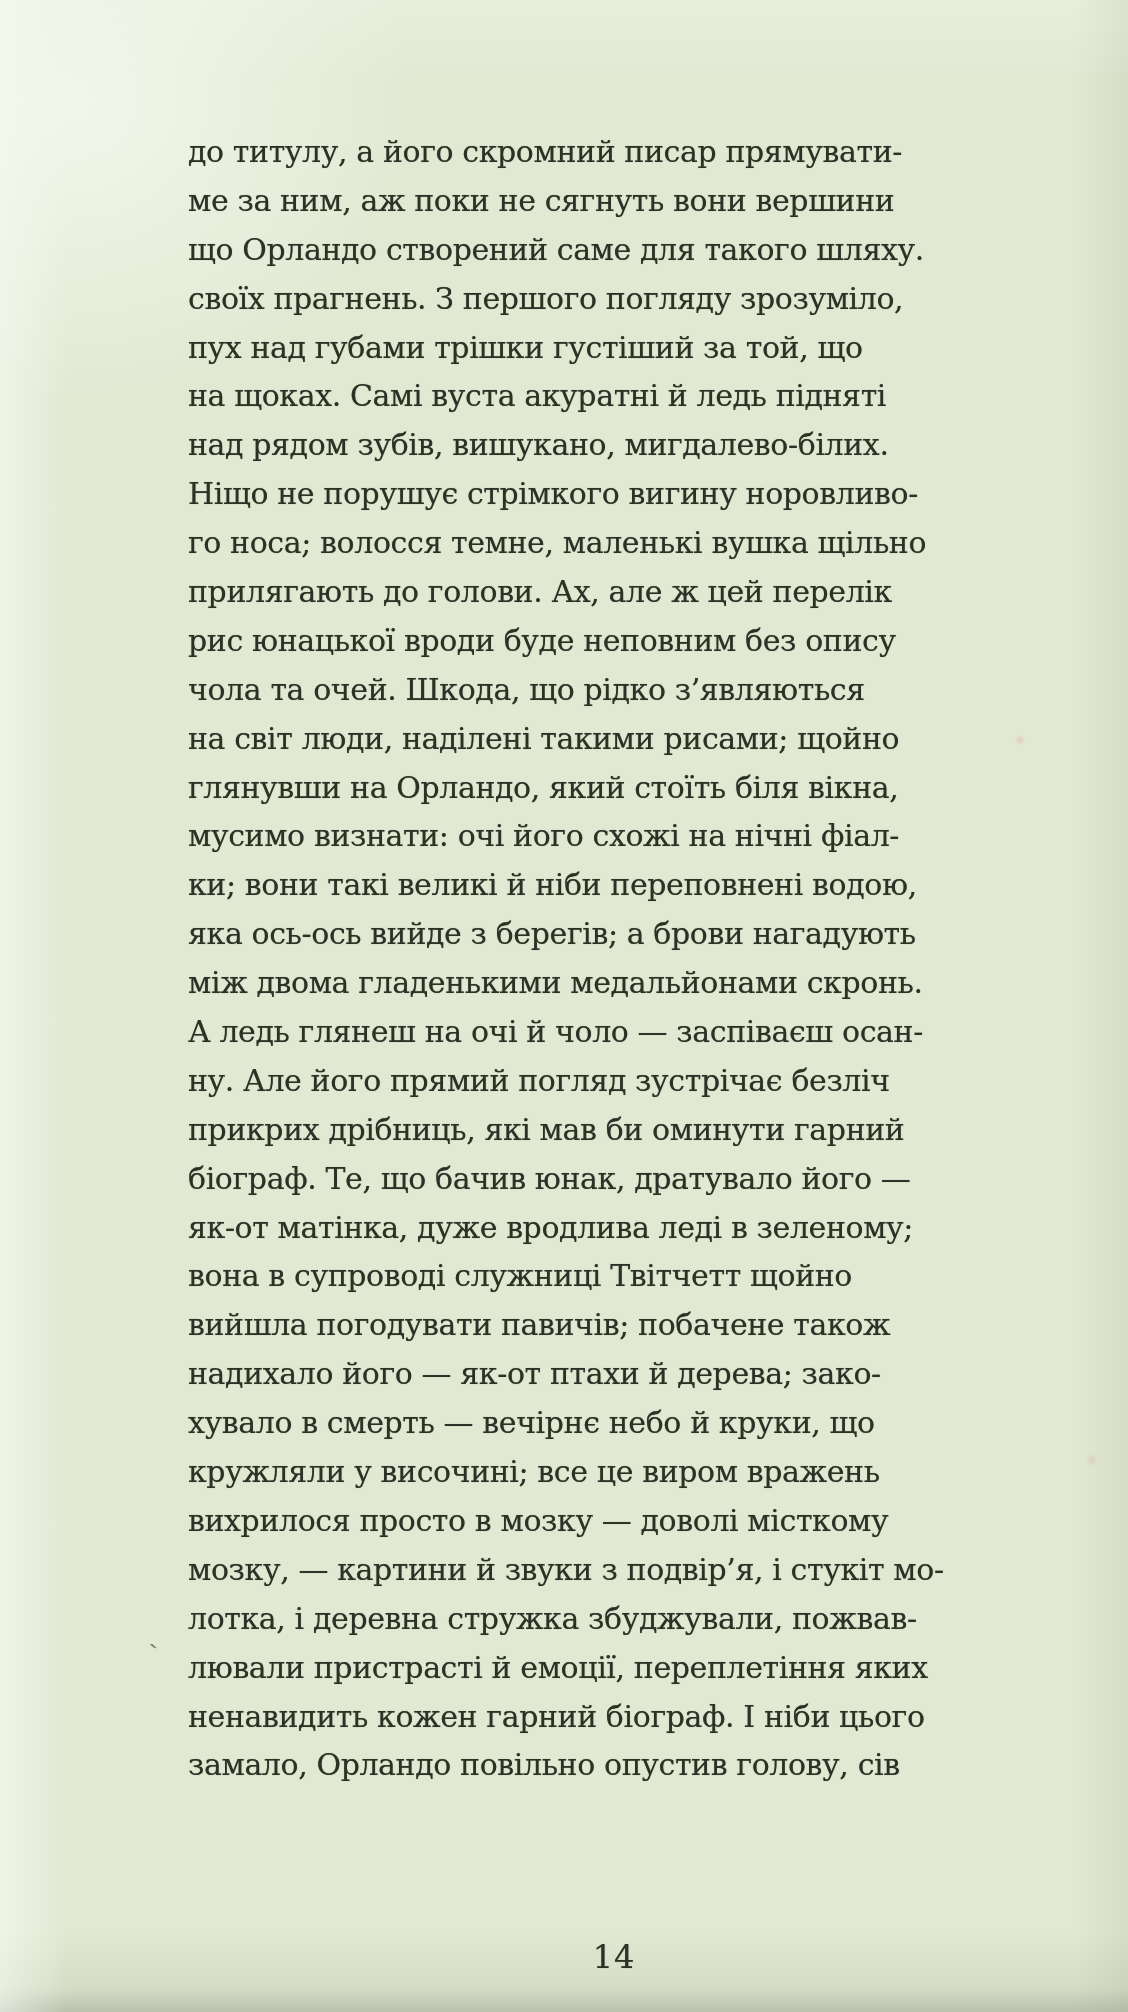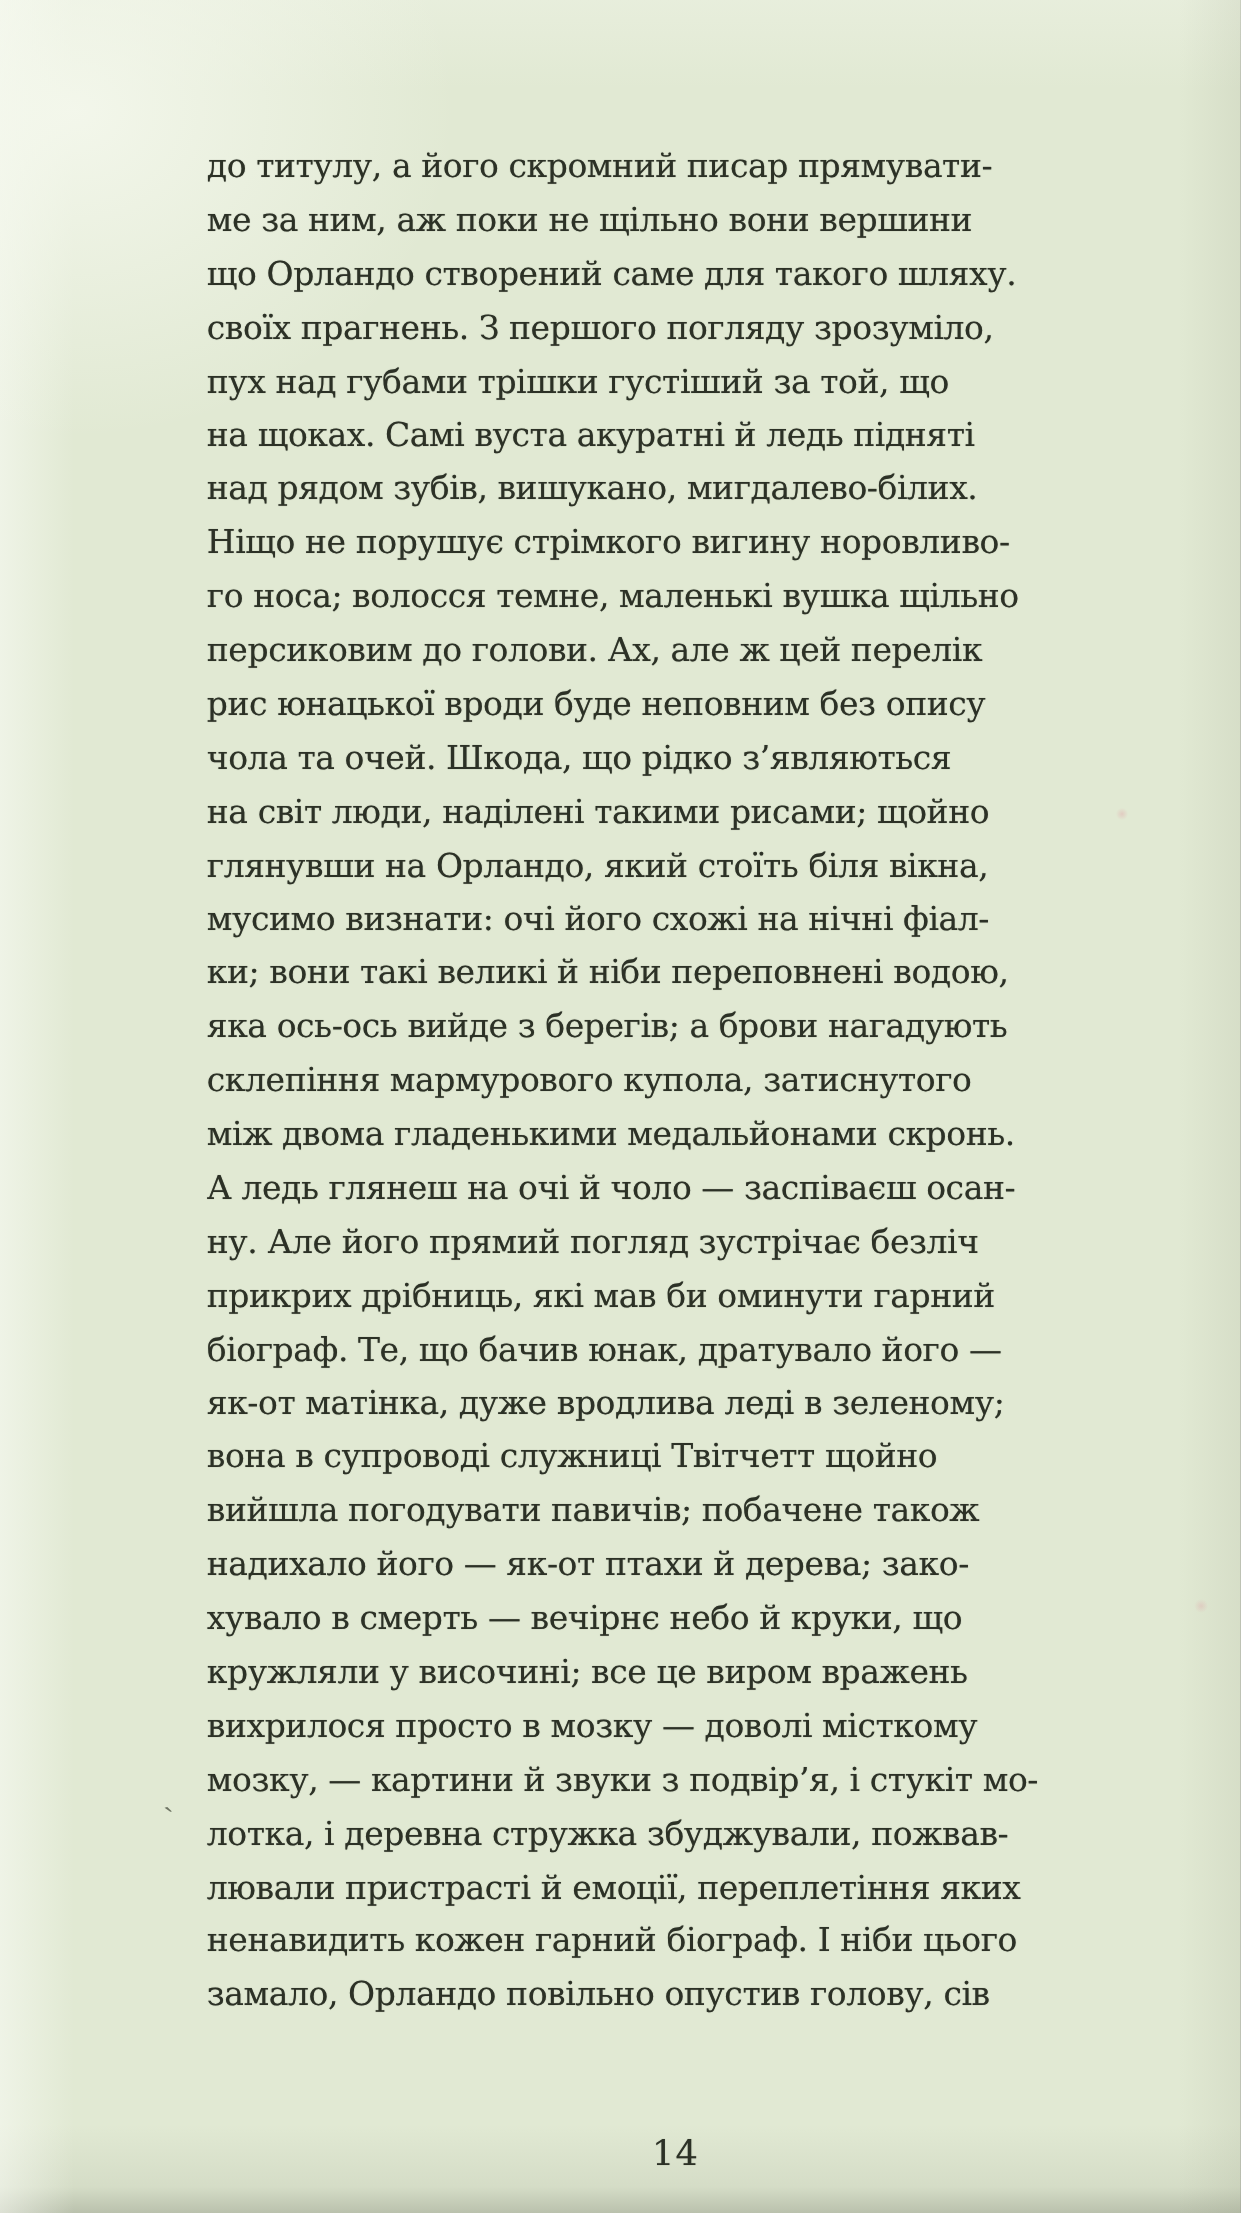--- a/index.html
+++ b/index.html
@@ -66,37 +66,36 @@
     letter-spacing: 1px;
     text-shadow: 0 0 0.8px rgba(44,49,38,0.55);
   }
 </style>
 </head>
 <body>
 
 <div class="photo">
   <div class="text-block">
       <div class="line">до титулу, а його скромний писар прямувати-</div>
-      <div class="line">ме за ним, аж поки не щільно вони вершини</div>
+      <div class="line">ме за ним, аж поки не сягнуть вони вершини</div>
       <div class="line">що Орландо створений саме для такого шляху.</div>
       <div class="line">своїх прагнень. З першого погляду зрозуміло,</div>
       <div class="line">пух над губами трішки густіший за той, що</div>
       <div class="line">на щоках. Самі вуста акуратні й ледь підняті</div>
       <div class="line">над рядом зубів, вишукано, мигдалево-білих.</div>
       <div class="line">Ніщо не порушує стрімкого вигину норовливо-</div>
       <div class="line">го носа; волосся темне, маленькі вушка щільно</div>
-      <div class="line">персиковим до голови. Ах, але ж цей перелік</div>
+      <div class="line">прилягають до голови. Ах, але ж цей перелік</div>
       <div class="line">рис юнацької вроди буде неповним без опису</div>
       <div class="line">чола та очей. Шкода, що рідко з’являються</div>
       <div class="line">на світ люди, наділені такими рисами; щойно</div>
       <div class="line">глянувши на Орландо, який стоїть біля вікна,</div>
       <div class="line">мусимо визнати: очі його схожі на нічні фіал-</div>
       <div class="line">ки; вони такі великі й ніби переповнені водою,</div>
       <div class="line">яка ось-ось вийде з берегів; а брови нагадують</div>
-      <div class="line">склепіння мармурового купола, затиснутого</div>
       <div class="line">між двома гладенькими медальйонами скронь.</div>
       <div class="line">А ледь глянеш на очі й чоло — заспіваєш осан-</div>
       <div class="line">ну. Але його прямий погляд зустрічає безліч</div>
       <div class="line">прикрих дрібниць, які мав би оминути гарний</div>
       <div class="line">біограф. Те, що бачив юнак, дратувало його —</div>
       <div class="line">як-от матінка, дуже вродлива леді в зеленому;</div>
       <div class="line">вона в супроводі служниці Твітчетт щойно</div>
       <div class="line">вийшла погодувати павичів; побачене також</div>
       <div class="line">надихало його — як-от птахи й дерева; зако-</div>
       <div class="line">хувало в смерть — вечірнє небо й круки, що</div>

